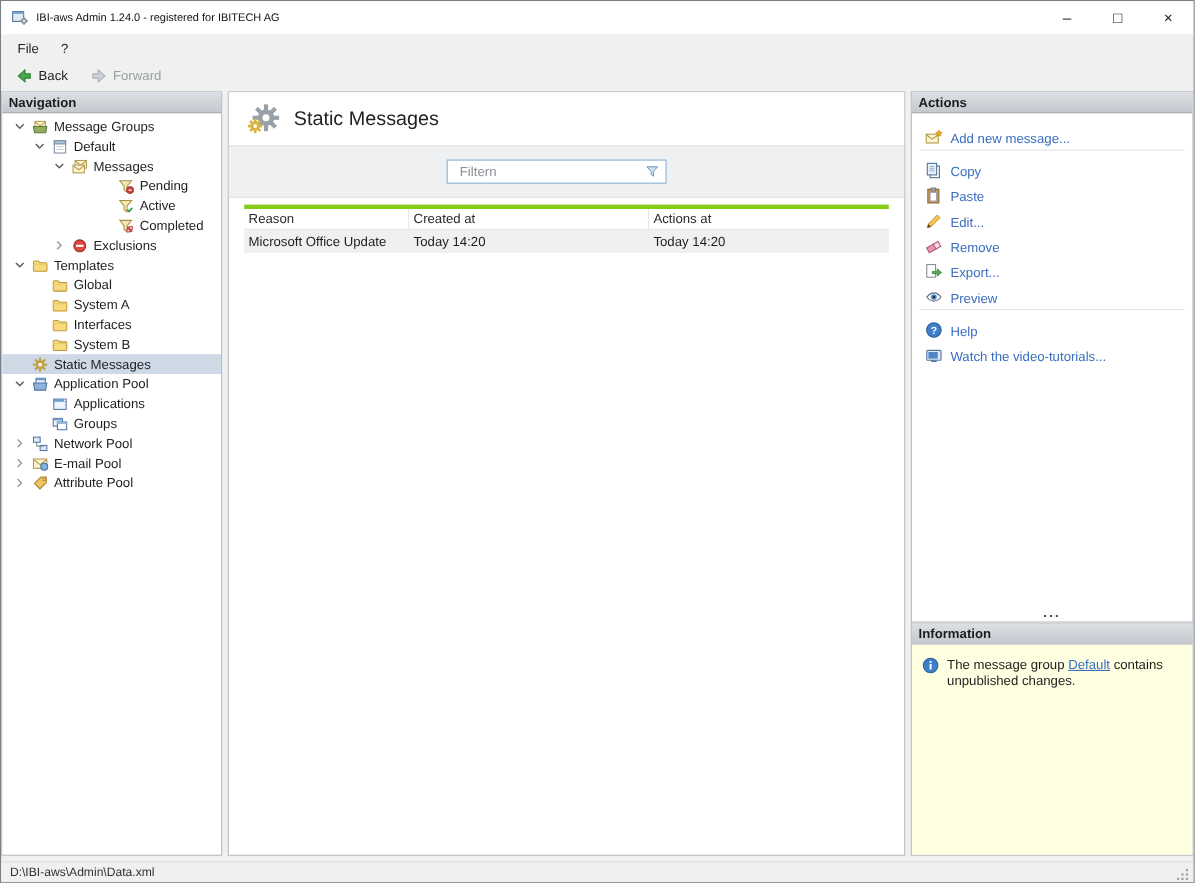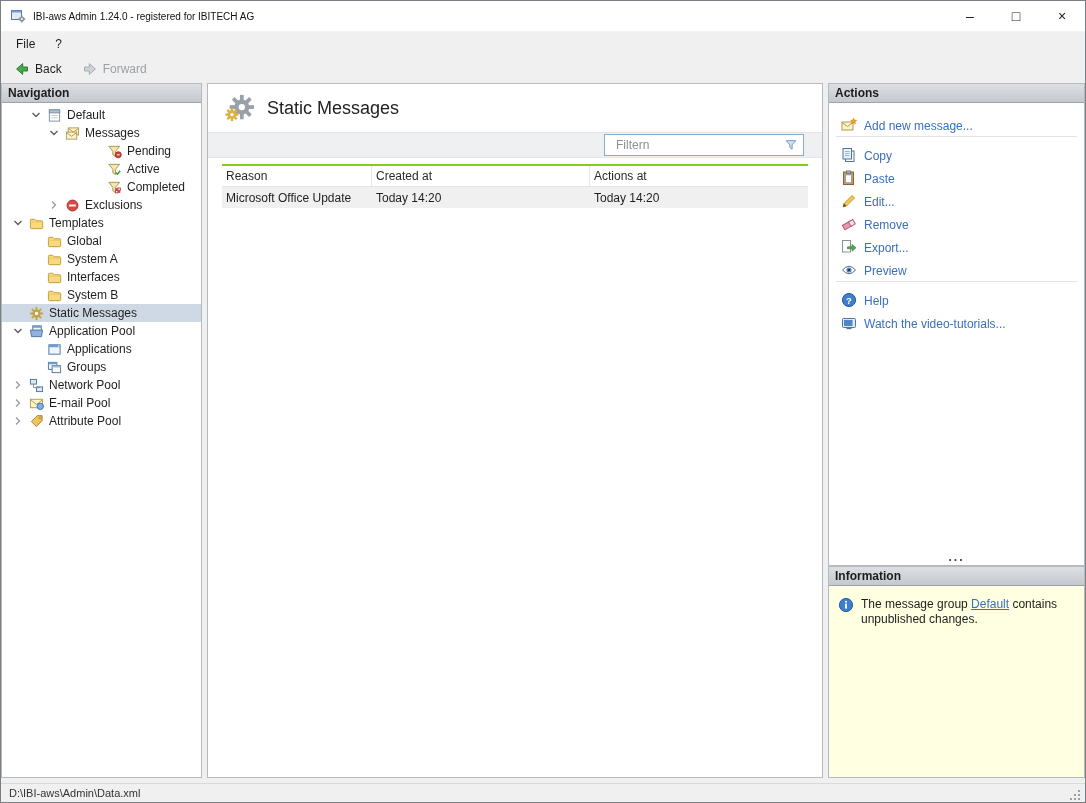--- a/index.html
+++ b/index.html
@@ -27,26 +27,26 @@
 .tree{padding-top:3px;flex:1;overflow:hidden}
 .trow{display:flex;align-items:center;height:18px;gap:2px;white-space:nowrap;cursor:default}
 .trow.sel{background:#cfd9e6}
 .exp,.ic{width:16px;height:16px;flex:none;display:flex;align-items:center;justify-content:center}
 .tl{padding:0 3px}
 .lv0{padding-left:8px}.lv1{padding-left:26px}.lv2{padding-left:44px}.lv3{padding-left:86px}
 
 .main-panel{flex:1}
 .main-header{flex:none;height:48px;display:flex;align-items:center;gap:13px;padding-left:16px;background:#fff}
 .main-title{font-size:18px;color:#222}
-.filter-band{flex:none;height:26px;background:#eef0f2;border-top:1px solid #e3e5e7;border-bottom:1px solid #e3e5e7;display:flex;align-items:center;justify-content:flex-end;padding-right:18px}
+.filter-band{flex:none;height:48px;background:#eef0f2;border-top:1px solid #e3e5e7;border-bottom:1px solid #e3e5e7;display:flex;align-items:center;justify-content:center;padding-right:18px}
 .filter-box{width:200px;height:22px;background:#fff;border:1px solid #86aed2;display:flex;align-items:center;padding:0 5px 0 11px}
 .filter-box input{border:none;outline:none;flex:1;font:inherit;color:#222;min-width:0;background:transparent}
 .filter-box input::placeholder{color:#8b8f94}
 .grid{margin:6px 14px 0}
-.grid-head{display:grid;grid-template-columns:150px 218px 1fr;height:23px;border-bottom:1px solid #e6e6e6;border-top:2px solid #84cc16;color:#2a2a2a}
+.grid-head{display:grid;grid-template-columns:150px 218px 1fr;height:23px;border-bottom:1px solid #e6e6e6;border-top:4px solid #84cc16;color:#2a2a2a}
 .grid-head .cell{display:flex;align-items:center;padding-left:4px;border-right:1px solid #e6e6e6;cursor:default}
 .grid-head .cell:last-child{border-right:none}
 .grid-row{display:grid;grid-template-columns:150px 218px 1fr;height:21px;background:#f0f0f0;cursor:default}
 .grid-row .cell{display:flex;align-items:center;padding-left:4px;overflow:hidden;white-space:nowrap}
 
 .right-col{width:257px;flex:none;display:flex;flex-direction:column}
 .actions-panel{flex:1}
 .actions-body{flex:1;display:flex;flex-direction:column;padding:7px 0 2px;min-height:0}
 .action-item{display:flex;align-items:flex-end;gap:7px;height:23px;padding-left:12px;cursor:pointer}
 .action-label{color:#3a6ebf}
@@ -107,20 +107,35 @@
     <span class="tool-label">Forward</span>
   </span>
 </div>
 
 <div class="workspace">
 
   <div class="panel nav-panel">
     <div class="panel-header">Navigation</div>
     <div class="tree">
 
+      <div class="trow lv0">
+        <span class="exp">
+            <svg width="14" height="14" viewBox="0 0 14 14">
+              <path d="M3.5 5L7 8.5 10.5 5" fill="none" stroke="#5a5a5a" stroke-width="1.3"></path>
+            </svg>
+          </span>
+        <span class="ic">
+            <svg width="15" height="15" viewBox="0 0 16 16">
+              <rect x="3" y="2.5" width="10" height="6.5" fill="#fdf4cf" stroke="#b09a4e"></rect>
+              <path d="M3 3l5 3.8L13 3" fill="none" stroke="#b09a4e"></path>
+              <path d="M1.5 7.5h13l-1 6h-11z" fill="#8fae62" stroke="#5e7a3c"></path>
+            </svg>
+          </span>
+        <span class="tl">Message Groups</span>
+      </div>
 
       <div class="trow lv1">
         <span class="exp">
             <svg width="14" height="14" viewBox="0 0 14 14">
               <path d="M3.5 5L7 8.5 10.5 5" fill="none" stroke="#5a5a5a" stroke-width="1.3"></path>
             </svg>
           </span>
         <span class="ic">
             <svg width="15" height="15" viewBox="0 0 16 16">
               <rect x="2.5" y="2" width="11" height="12" fill="#fff" stroke="#7d8da1"></rect>

